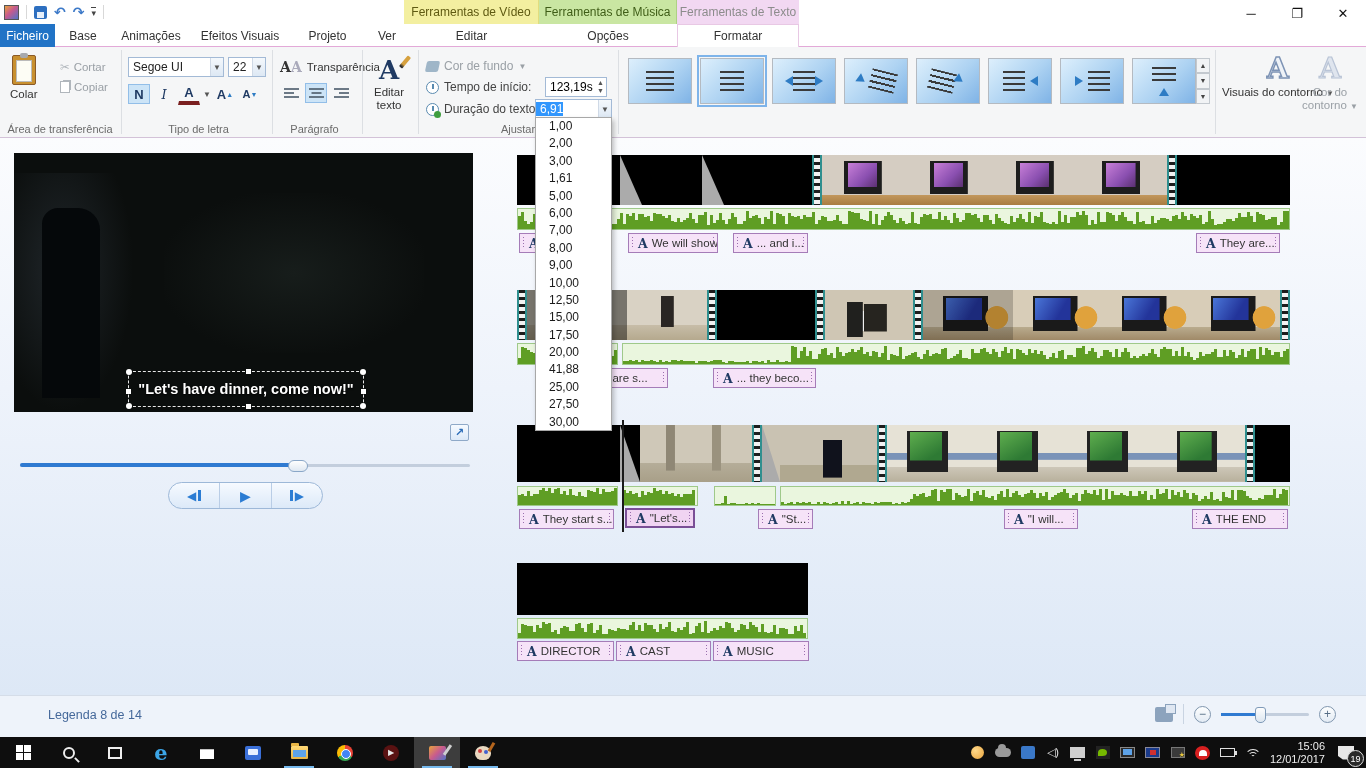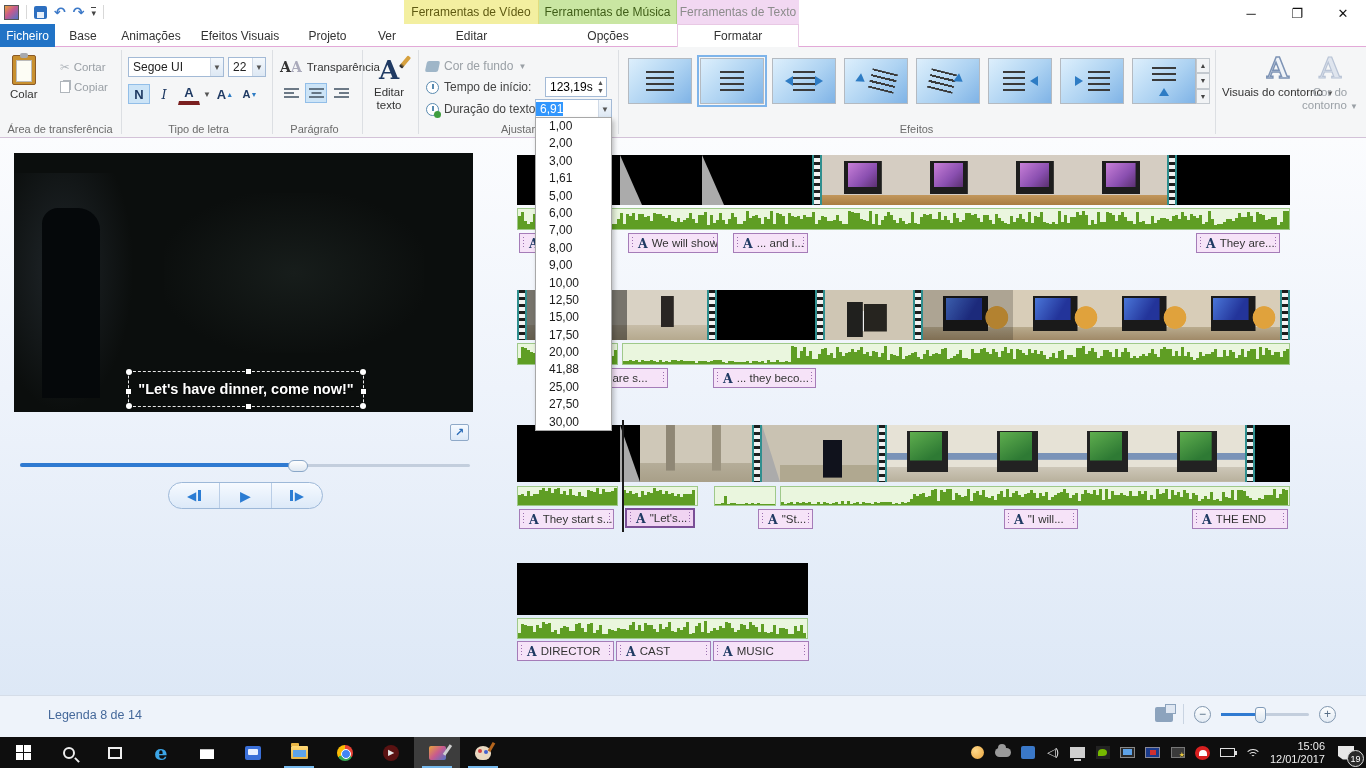--- a/index.html
+++ b/index.html
@@ -360,21 +360,20 @@
     <span class="fx-tile" style="flex-direction:column;gap:2px;">
         <span class="fx-lines" style="width:24px;height:14px;"></span>
         <span class="tri-u"></span>
       </span>
   </div>
   <div class="abs fx-scroll" style="left:1196px;top:11px;">
     <span>▲</span>
     <span>▼</span>
     <span>▼</span>
   </div>
-  <div class="abs rgroup-label" style="left:618px;width:597px;">Efeitos</div>
   <div class="gsep" style="left:1215px;"></div>
 
   <div class="abs" style="left:1222px;top:8px;">
     <div class="btn-big">
       <span class="outA">A</span>
       <span class="two-line"><span>Visuais do contorno</span> <span style="font-size:8px;color:#555;">▼</span></span>
     </div>
   </div>
   <div class="abs" style="left:1294px;top:8px;">
     <div class="btn-big">

